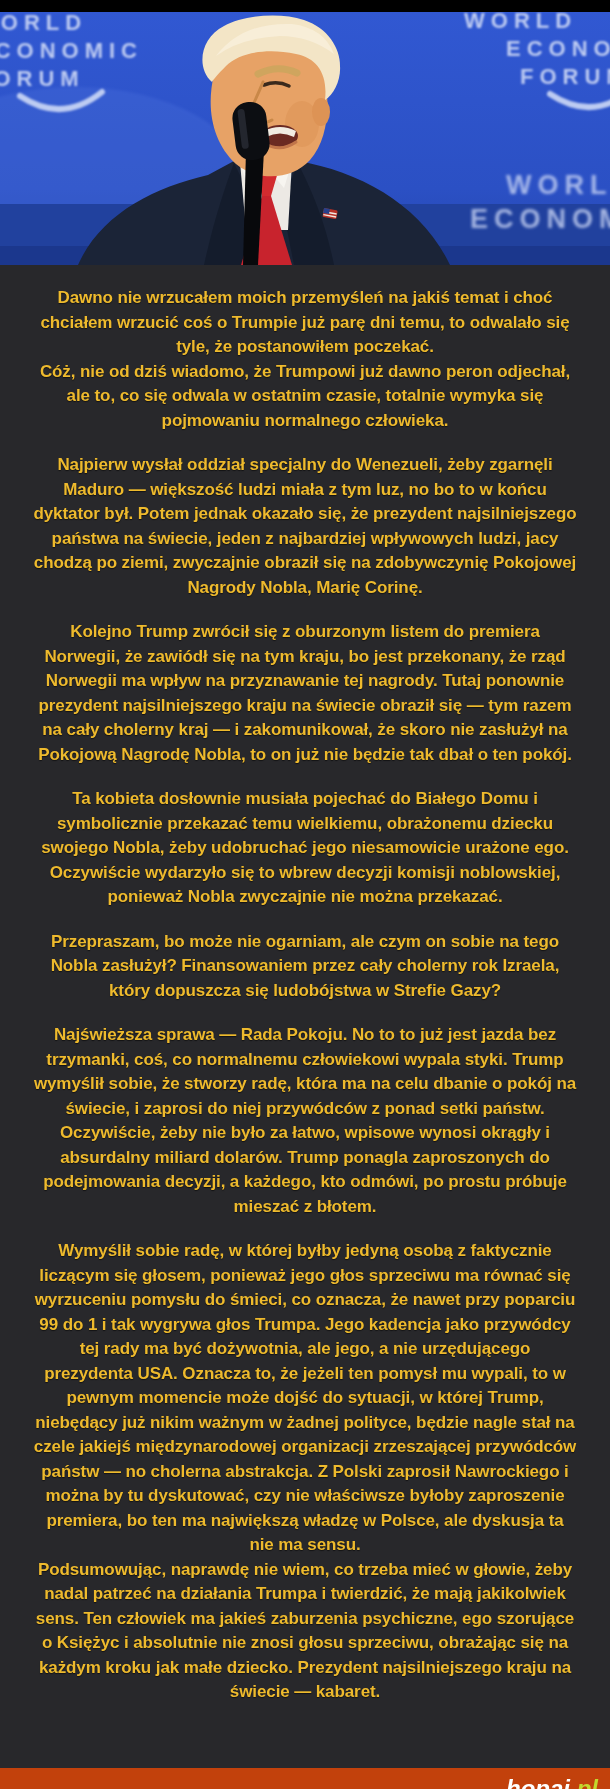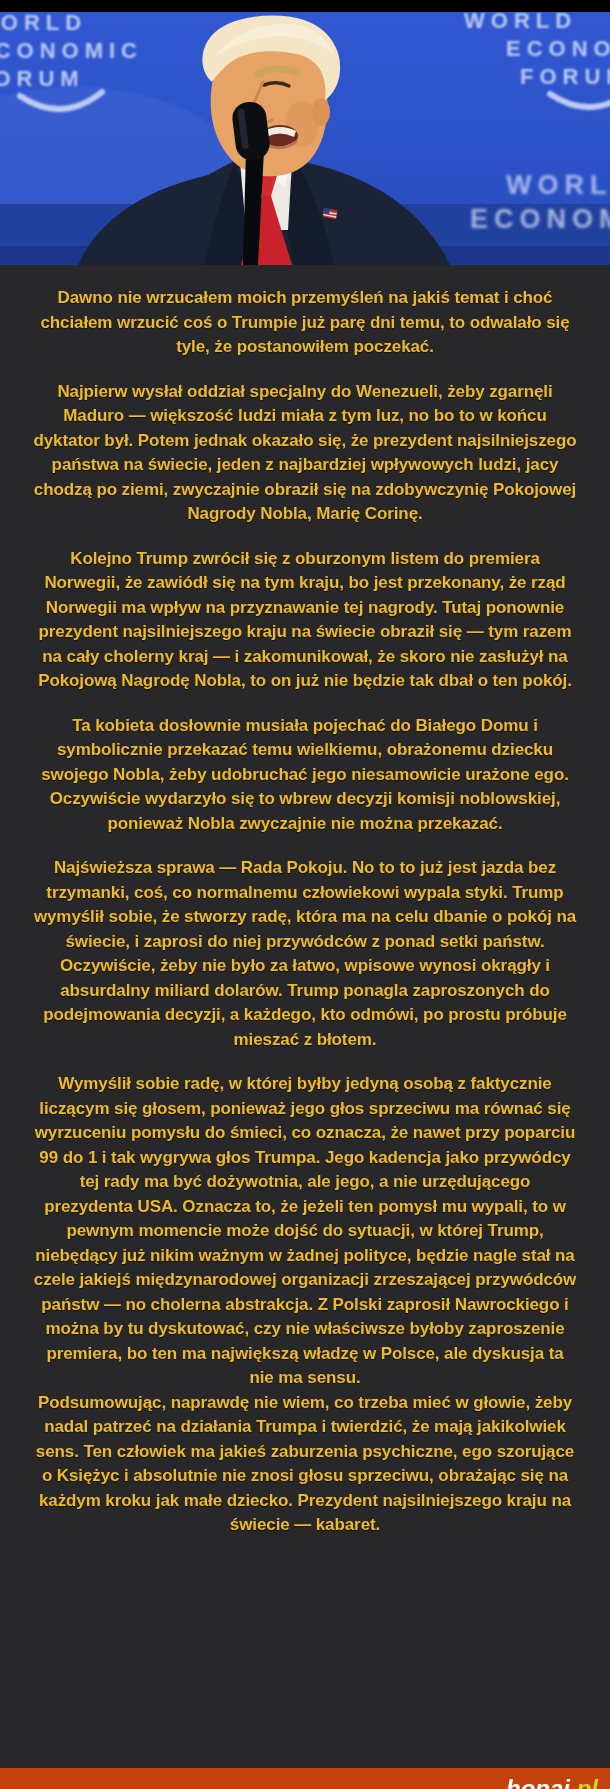--- a/index.html
+++ b/index.html
@@ -118,23 +118,25 @@
       <g>
         <path d="M 246 138 L 264 138 L 258 253 L 243 253 Z" fill="#08090c"></path>
         <rect x="234" y="90" width="34" height="58" rx="16" fill="#0c0e12" transform="rotate(-7 251 119)"></rect>
         <rect x="240" y="96" width="7" height="40" rx="3.5" fill="#23262e" transform="rotate(-7 251 119)"></rect>
       </g>
     </svg>
   </div>
 
   <div class="text-block">
     <p class="first">Dawno nie wrzucałem moich przemyśleń na jakiś temat i choć chciałem wrzucić coś o Trumpie już parę dni temu, to odwalało się tyle, że postanowiłem poczekać.</p>
+    <p class="tight">Cóż, nie od dziś wiadomo, że Trumpowi już dawno peron odjechał, ale to, co się odwala w ostatnim czasie, totalnie wymyka się pojmowaniu normalnego człowieka.</p>
     <p>Najpierw wysłał oddział specjalny do Wenezueli, żeby zgarnęli Maduro — większość ludzi miała z tym luz, no bo to w końcu dyktator był. Potem jednak okazało się, że prezydent najsilniejszego państwa na świecie, jeden z najbardziej wpływowych ludzi, jacy chodzą po ziemi, zwyczajnie obraził się na zdobywczynię Pokojowej Nagrody Nobla, Marię Corinę.</p>
     <p>Kolejno Trump zwrócił się z oburzonym listem do premiera Norwegii, że zawiódł się na tym kraju, bo jest przekonany, że rząd Norwegii ma wpływ na przyznawanie tej nagrody. Tutaj ponownie prezydent najsilniejszego kraju na świecie obraził się — tym razem na cały cholerny kraj — i zakomunikował, że skoro nie zasłużył na Pokojową Nagrodę Nobla, to on już nie będzie tak dbał o ten pokój.</p>
     <p>Ta kobieta dosłownie musiała pojechać do Białego Domu i symbolicznie przekazać temu wielkiemu, obrażonemu dziecku swojego Nobla, żeby udobruchać jego niesamowicie urażone ego. Oczywiście wydarzyło się to wbrew decyzji komisji noblowskiej, ponieważ Nobla zwyczajnie nie można przekazać.</p>
+    <p>Przepraszam, bo może nie ogarniam, ale czym on sobie na tego Nobla zasłużył? Finansowaniem przez cały cholerny rok Izraela, który dopuszcza się ludobójstwa w Strefie Gazy?</p>
     <p>Najświeższa sprawa — Rada Pokoju. No to to już jest jazda bez trzymanki, coś, co normalnemu człowiekowi wypala styki. Trump wymyślił sobie, że stworzy radę, która ma na celu dbanie o pokój na świecie, i zaprosi do niej przywódców z ponad setki państw. Oczywiście, żeby nie było za łatwo, wpisowe wynosi okrągły i absurdalny miliard dolarów. Trump ponagla zaproszonych do podejmowania decyzji, a każdego, kto odmówi, po prostu próbuje mieszać z błotem.</p>
     <p>Wymyślił sobie radę, w której byłby jedyną osobą z faktycznie liczącym się głosem, ponieważ jego głos sprzeciwu ma równać się wyrzuceniu pomysłu do śmieci, co oznacza, że nawet przy poparciu 99 do 1 i tak wygrywa głos Trumpa. Jego kadencja jako przywódcy tej rady ma być dożywotnia, ale jego, a nie urzędującego prezydenta USA. Oznacza to, że jeżeli ten pomysł mu wypali, to w pewnym momencie może dojść do sytuacji, w której Trump, niebędący już nikim ważnym w żadnej polityce, będzie nagle stał na czele jakiejś międzynarodowej organizacji zrzeszającej przywódców państw — no cholerna abstrakcja. Z Polski zaprosił Nawrockiego i można by tu dyskutować, czy nie właściwsze byłoby zaproszenie premiera, bo ten ma największą władzę w Polsce, ale dyskusja ta nie ma sensu.</p>
     <p class="tight">Podsumowując, naprawdę nie wiem, co trzeba mieć w głowie, żeby nadal patrzeć na działania Trumpa i twierdzić, że mają jakikolwiek sens. Ten człowiek ma jakieś zaburzenia psychiczne, ego szorujące o Księżyc i absolutnie nie znosi głosu sprzeciwu, obrażając się na każdym kroku jak małe dziecko. Prezydent najsilniejszego kraju na świecie — kabaret.</p>
   </div>
 
   <div class="footer-bar">
     <div class="logo">
       <span class="lw">hopaj</span><span class="lg">.pl</span>
     </div>
   </div>

